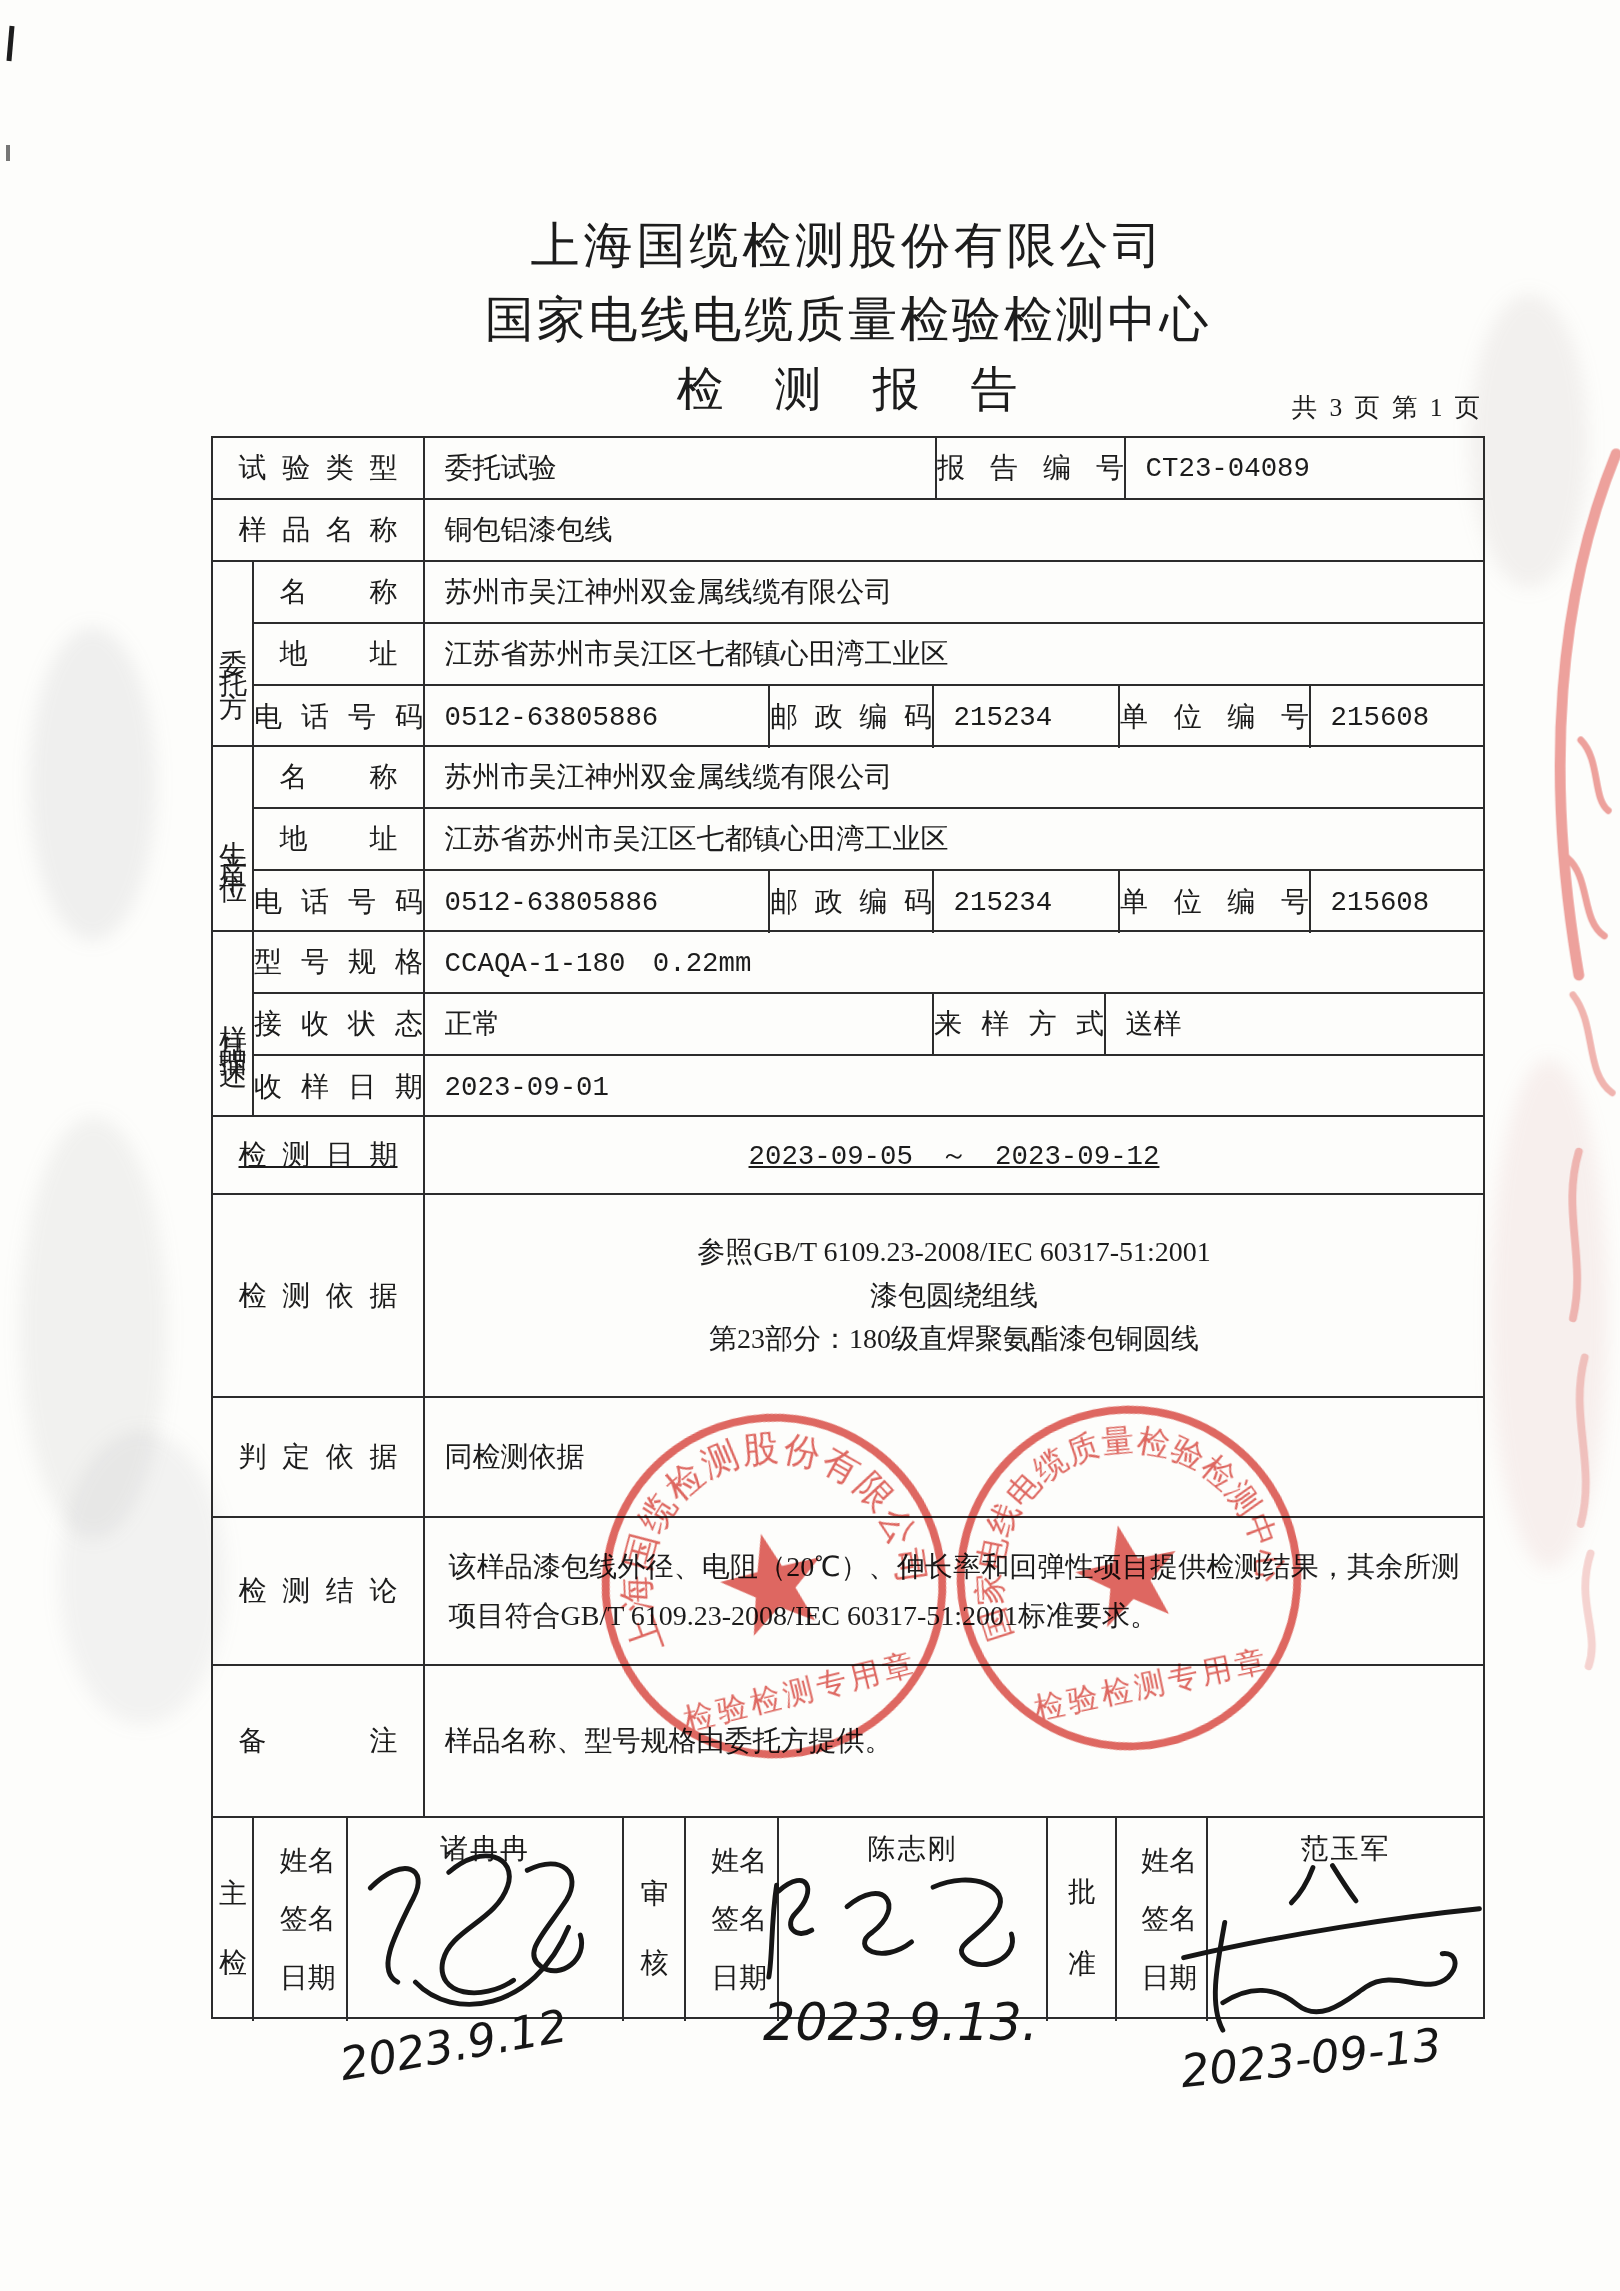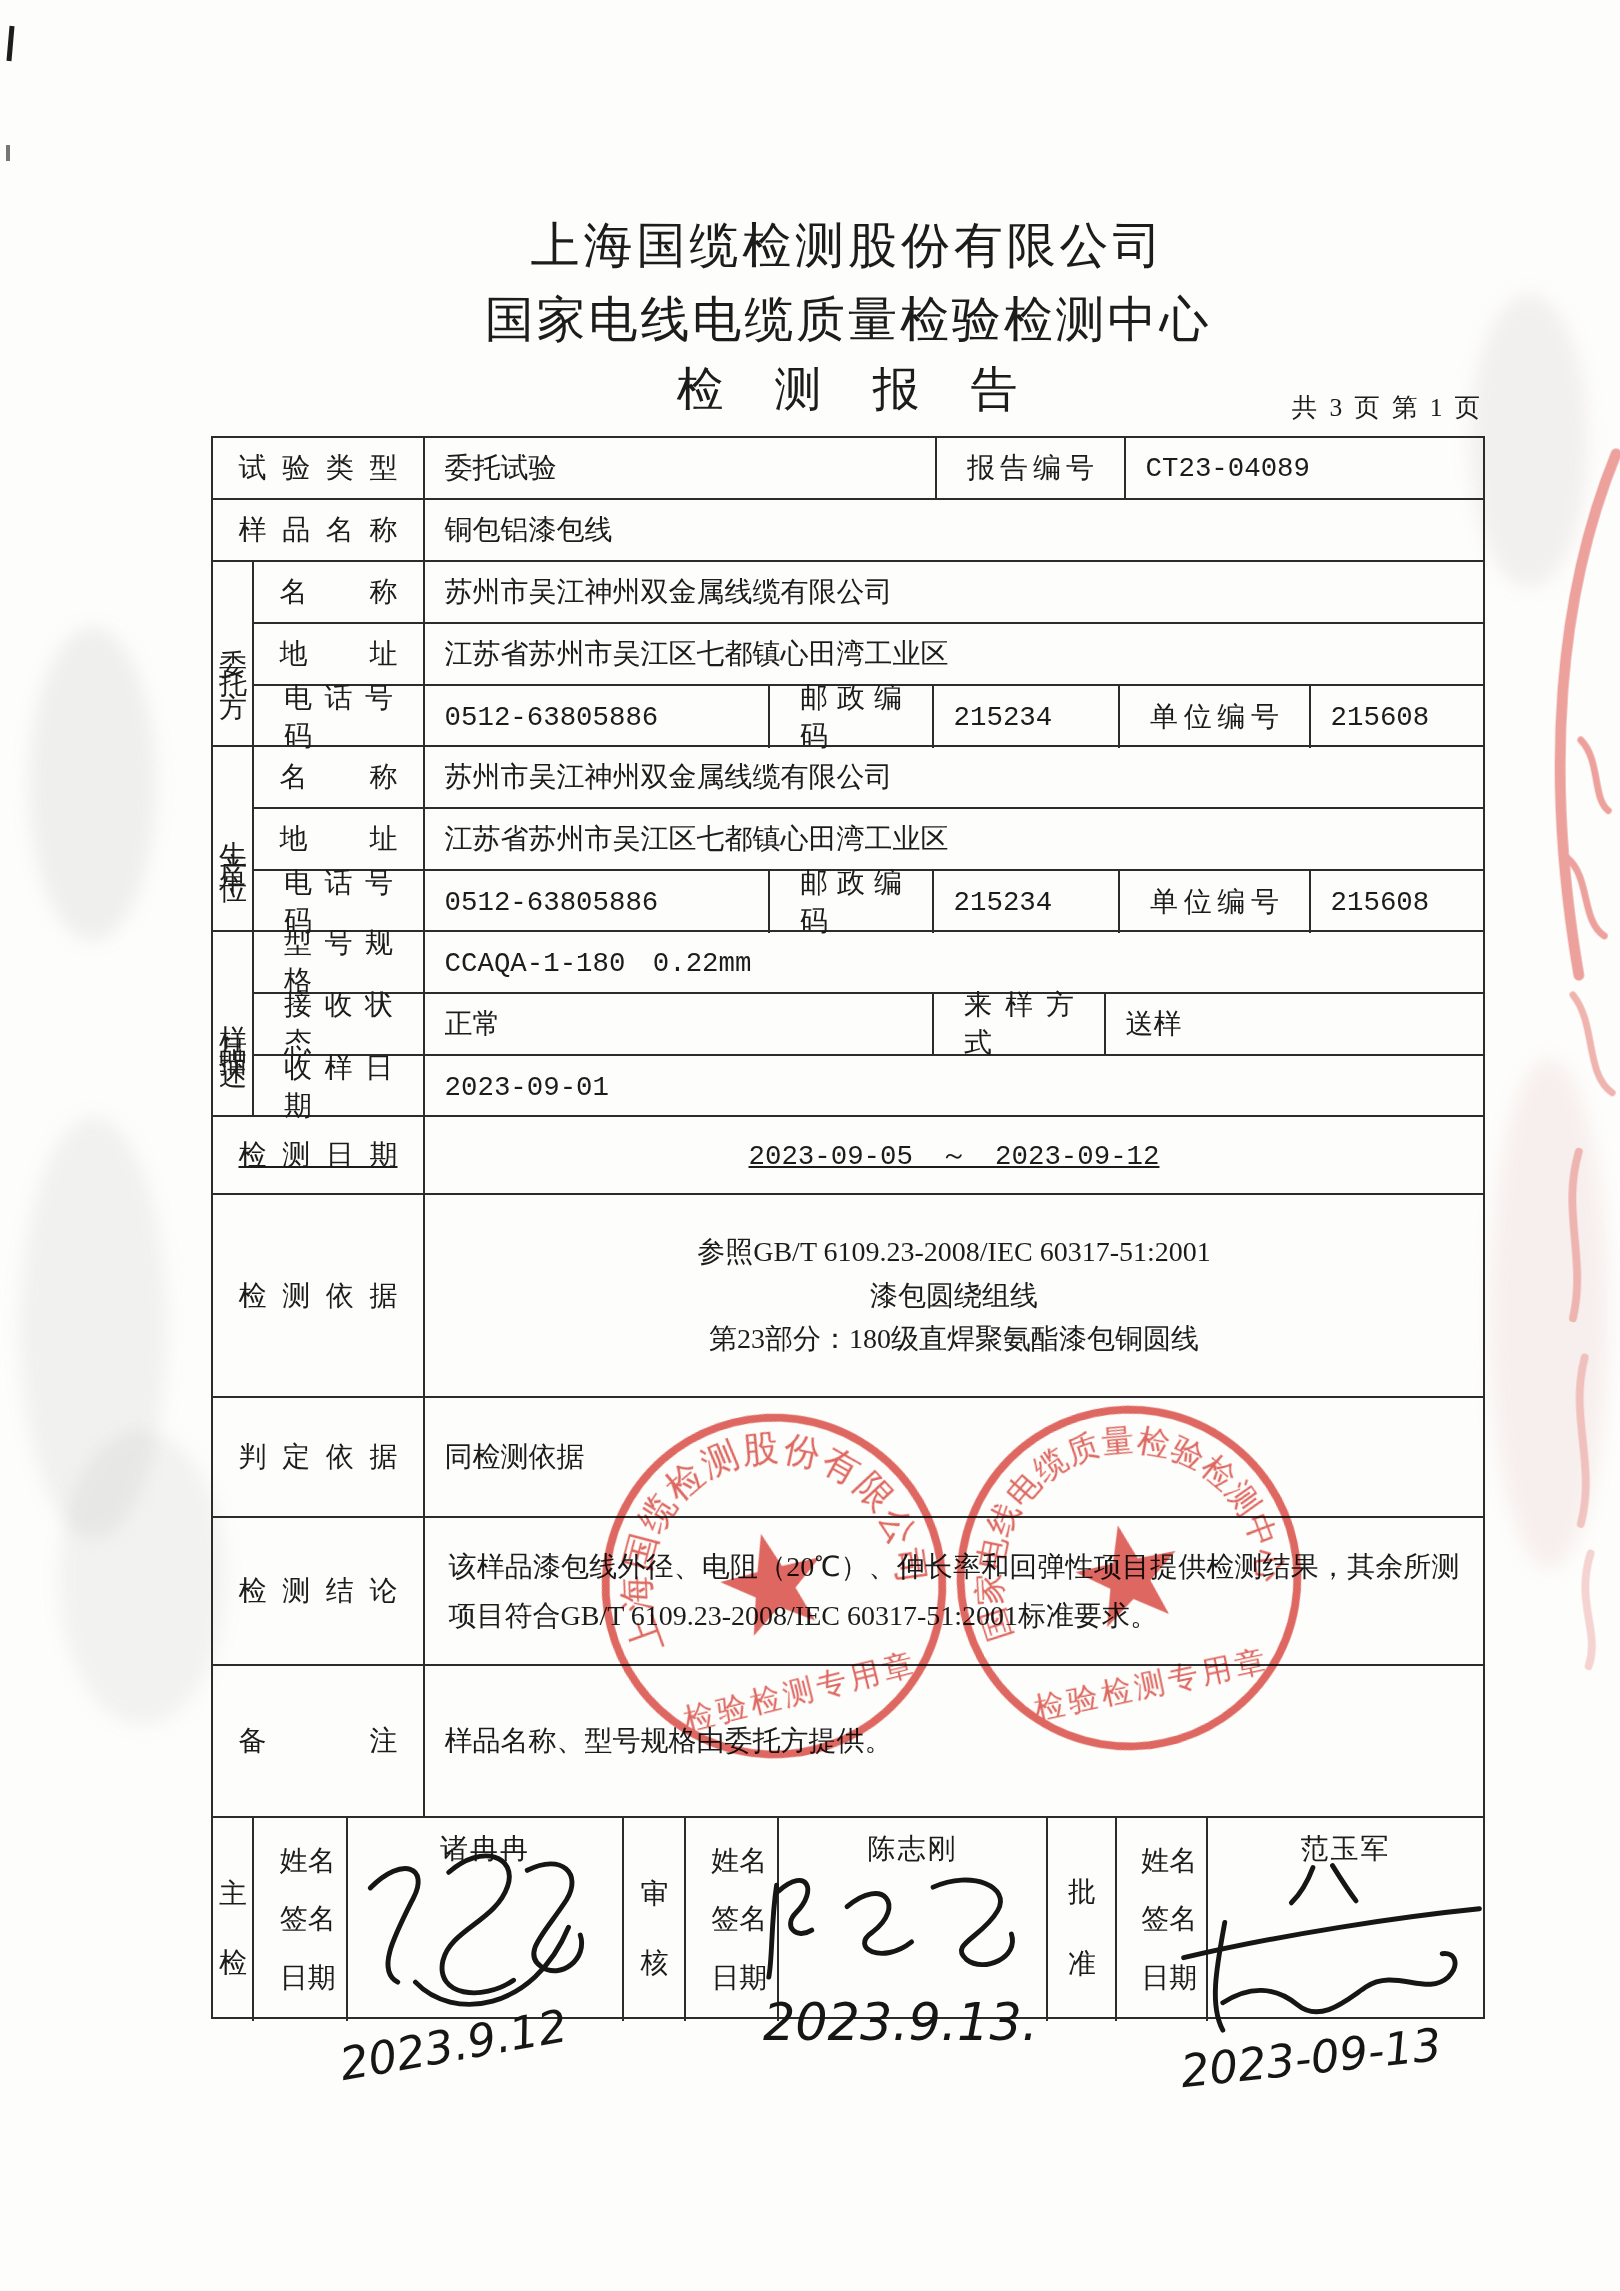--- a/index.html
+++ b/index.html
@@ -23,21 +23,21 @@
     position:absolute;left:211px;top:436px;width:1274px;height:1583px;
     border:2.9px solid #2c2c2c;box-sizing:border-box;
     display:flex;flex-direction:column;
     font-size:28px;
   }
   .trow{display:flex;border-bottom:2px solid #2c2c2c;box-sizing:border-box;flex:none;}
   .trow.last{border-bottom:none;}
   .cell{border-right:2px solid #2c2c2c;box-sizing:border-box;display:flex;align-items:center;overflow:visible;}
   .cell.lastc{border-right:none;}
   .label .j{display:block;width:100%;padding:0 25.5px;box-sizing:border-box;text-align:justify;text-align-last:justify;}
-  .label.small .j{padding:0 30px;}
+  .label.small .j{padding:0 0;}
   .value{padding-left:19.6px;}
   .value.center{padding-left:0;justify-content:center;border-radius:7px;}
   .mono{font-family:"Liberation Mono",monospace;font-size:27.4px;}
   .subcol{display:flex;flex-direction:column;flex:1;}
   .srow{display:flex;border-bottom:2px solid #2c2c2c;box-sizing:border-box;flex:none;}
   .srow.last{border-bottom:none;}
   .vcell{justify-content:center;}
   .vtext{writing-mode:vertical-rl;text-orientation:upright;letter-spacing:21.6px;padding-top:9.8px;}
   .vtext.t4{letter-spacing:11.8px;padding-top:5.9px;}
   .vtext.role{letter-spacing:71px;padding-top:13.7px;}

